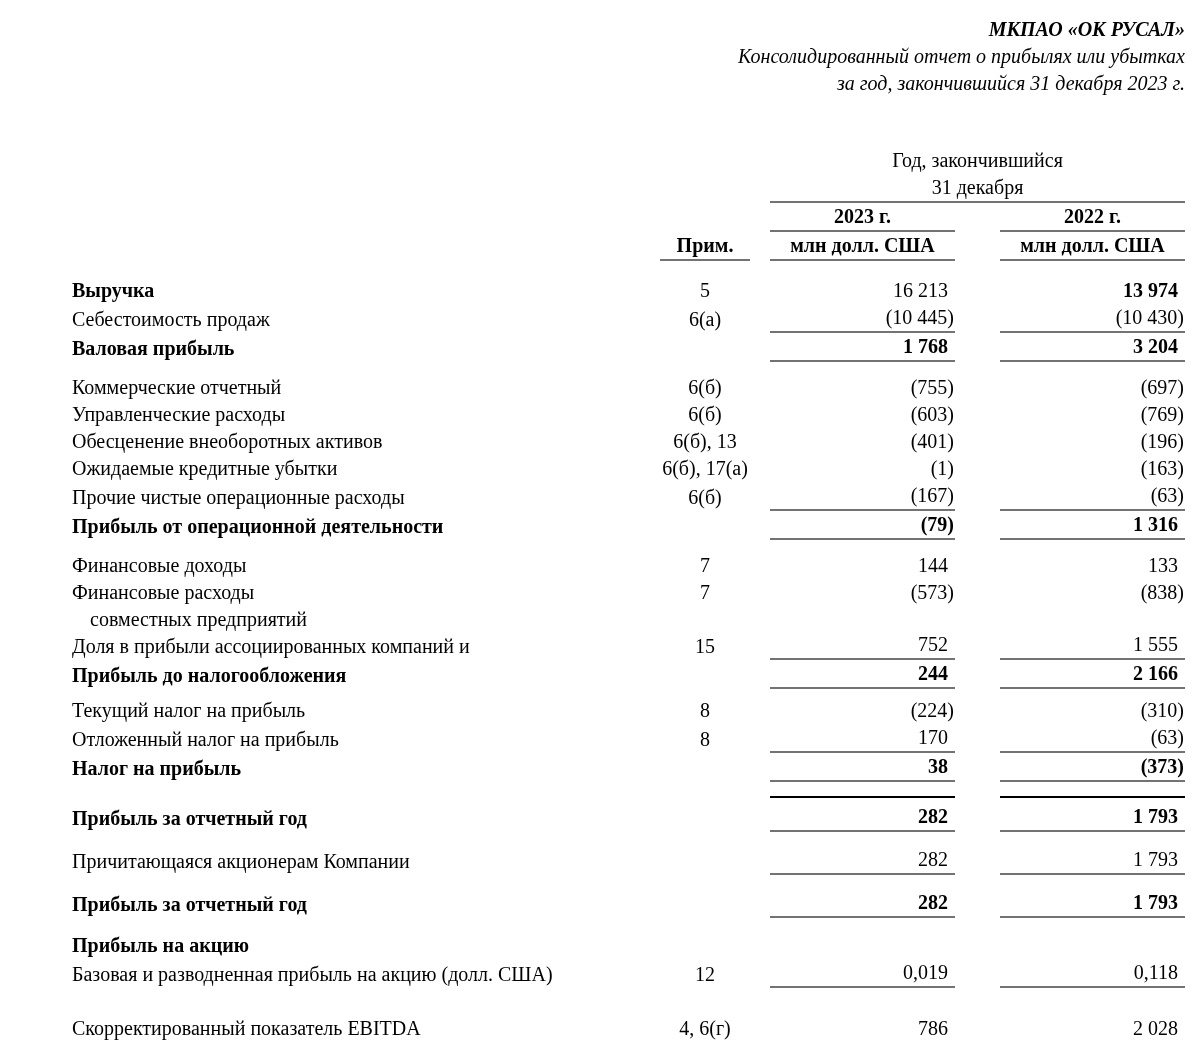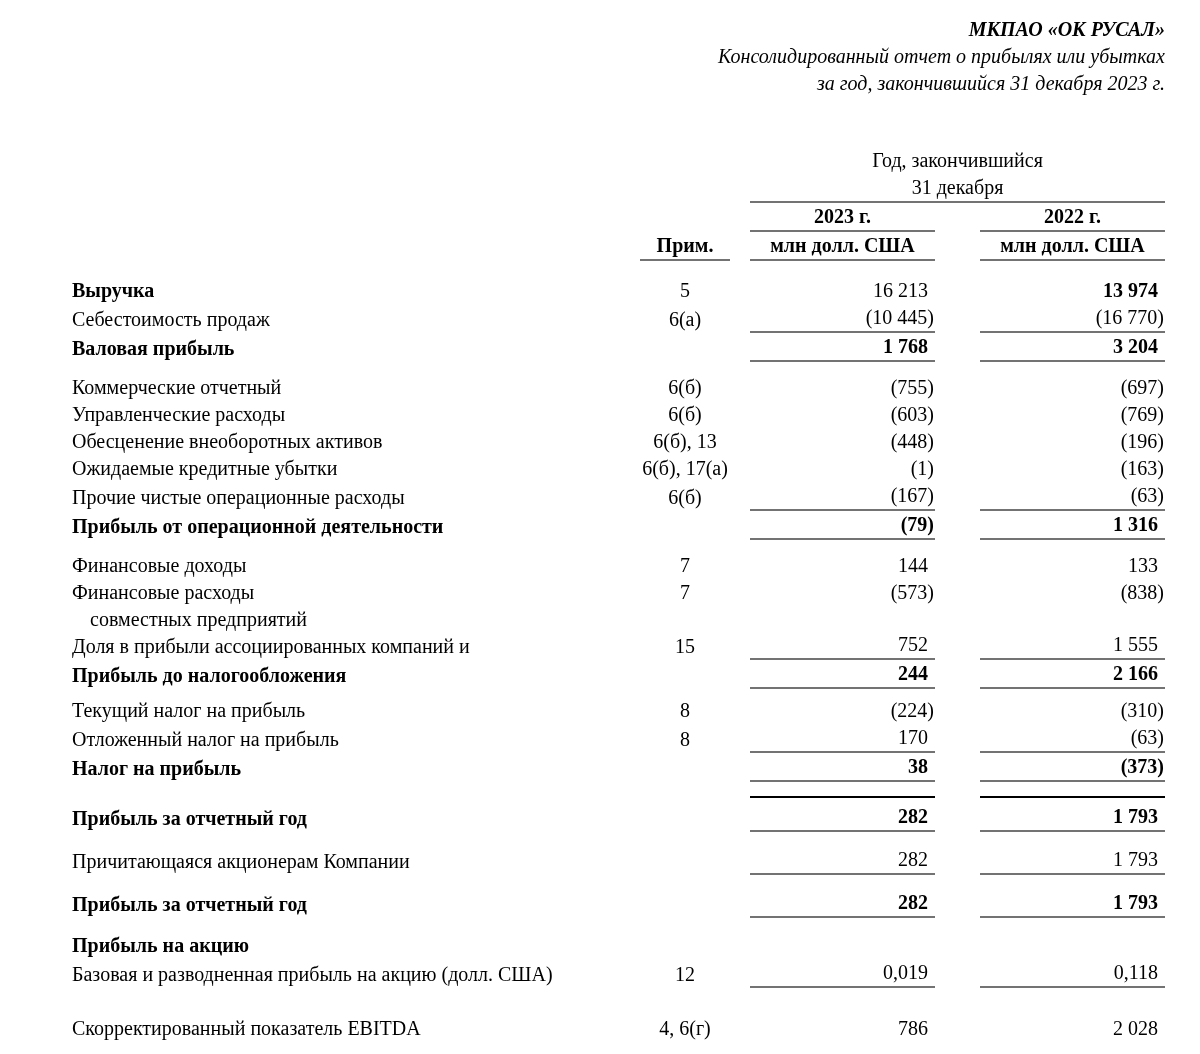--- a/index.html
+++ b/index.html
@@ -8,21 +8,21 @@
     width: 1200px;
     height: 1054px;
     font-family: "Liberation Serif", "DejaVu Serif", serif;
     font-size: 20px;
     color: #000000;
     overflow: hidden;
   }
   .page {
     width: 1200px;
     height: 1054px;
-    padding: 16px 35px 0 72px;
+    padding: 16px 15px 0 72px;
   }
 
   
   .doc-header {
     text-align: right;
     font-style: italic;
     line-height: 27px;
   }
   .doc-header .company { font-weight: bold; }
 
@@ -105,21 +105,21 @@
         <div class="row">
           <div class="c-label bold">Выручка</div>
           <div class="c-note">5</div>
           <div class="c-val c-val1">16 213</div>
           <div class="c-val c-val2 bold">13 974</div>
         </div>
         <div class="row">
           <div class="c-label">Себестоимость продаж</div>
           <div class="c-note">6(а)</div>
           <div class="c-val c-val1 rule-below neg">(10 445)</div>
-          <div class="c-val c-val2 rule-below neg">(16 770)</div>
+          <div class="c-val c-val2 rule-below neg">(10 430)</div>
         </div>
         <div class="row bold">
           <div class="c-label">Валовая прибыль</div>
           <div class="c-note"></div>
           <div class="c-val c-val1 rule-below">1 768</div>
           <div class="c-val c-val2 rule-below">3 204</div>
         </div>
         <div class="spacer" style="height: 12px;"></div>
         <div class="row">
           <div class="c-label">Коммерческие отчетный</div>
@@ -129,21 +129,21 @@
         </div>
         <div class="row">
           <div class="c-label">Управленческие расходы</div>
           <div class="c-note">6(б)</div>
           <div class="c-val c-val1 neg">(603)</div>
           <div class="c-val c-val2 neg">(769)</div>
         </div>
         <div class="row">
           <div class="c-label">Обесценение внеоборотных активов</div>
           <div class="c-note">6(б), 13</div>
-          <div class="c-val c-val1 neg">(448)</div>
+          <div class="c-val c-val1 neg">(401)</div>
           <div class="c-val c-val2 neg">(196)</div>
         </div>
         <div class="row">
           <div class="c-label">Ожидаемые кредитные убытки</div>
           <div class="c-note">6(б), 17(а)</div>
           <div class="c-val c-val1 neg">(1)</div>
           <div class="c-val c-val2 neg">(163)</div>
         </div>
         <div class="row">
           <div class="c-label">Прочие чистые операционные расходы</div>

